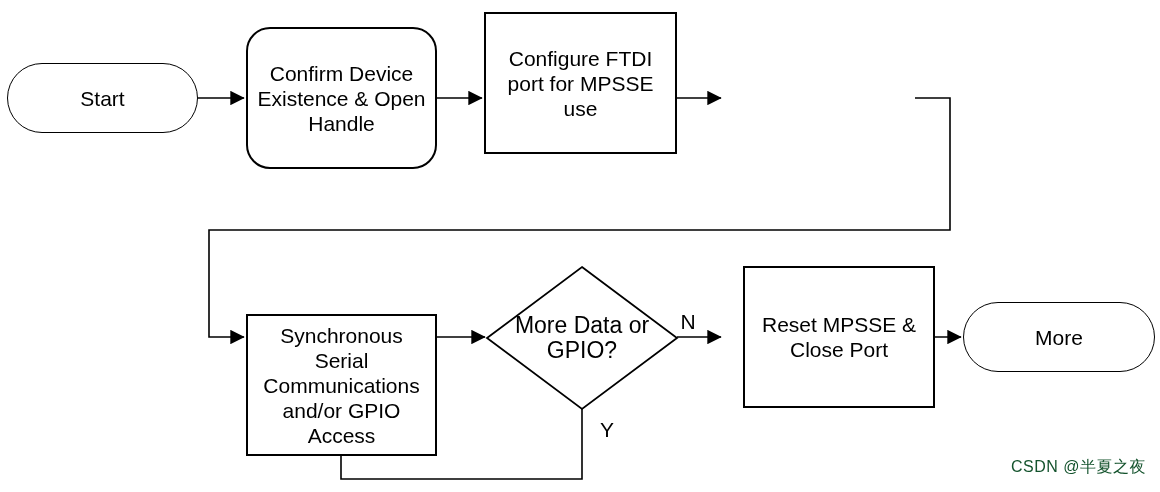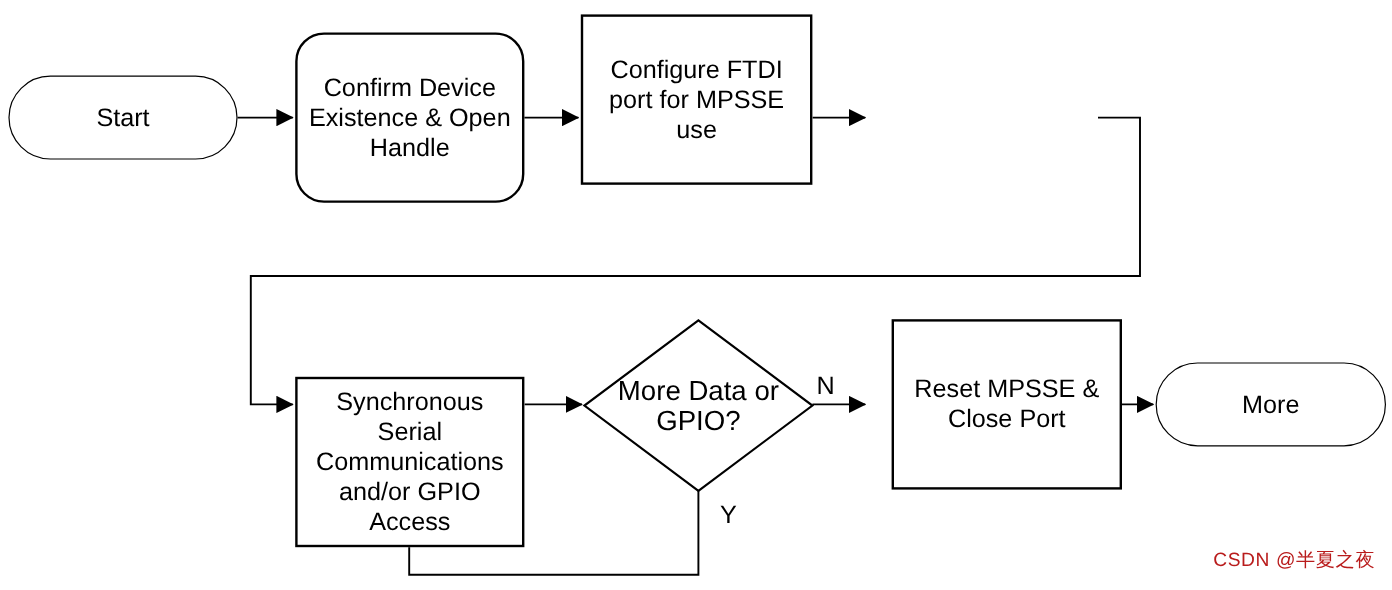--- a/index.html
+++ b/index.html
@@ -53,21 +53,21 @@
     position: absolute;
     font-size: 21px;
     line-height: 25px;
     text-align: center;
   }
   .watermark {
     position: absolute;
     top: 457px;
     right: 14px;
     font-size: 16px;
-    color: #b91c1c;
+    color: #14532d;
     letter-spacing: 0.5px;
   }
 </style>
 </head>
 <body>
 
 <div class="canvas">
 
   <svg class="connectors" width="1160" height="492" viewBox="0 0 1160 492">
     <defs>

